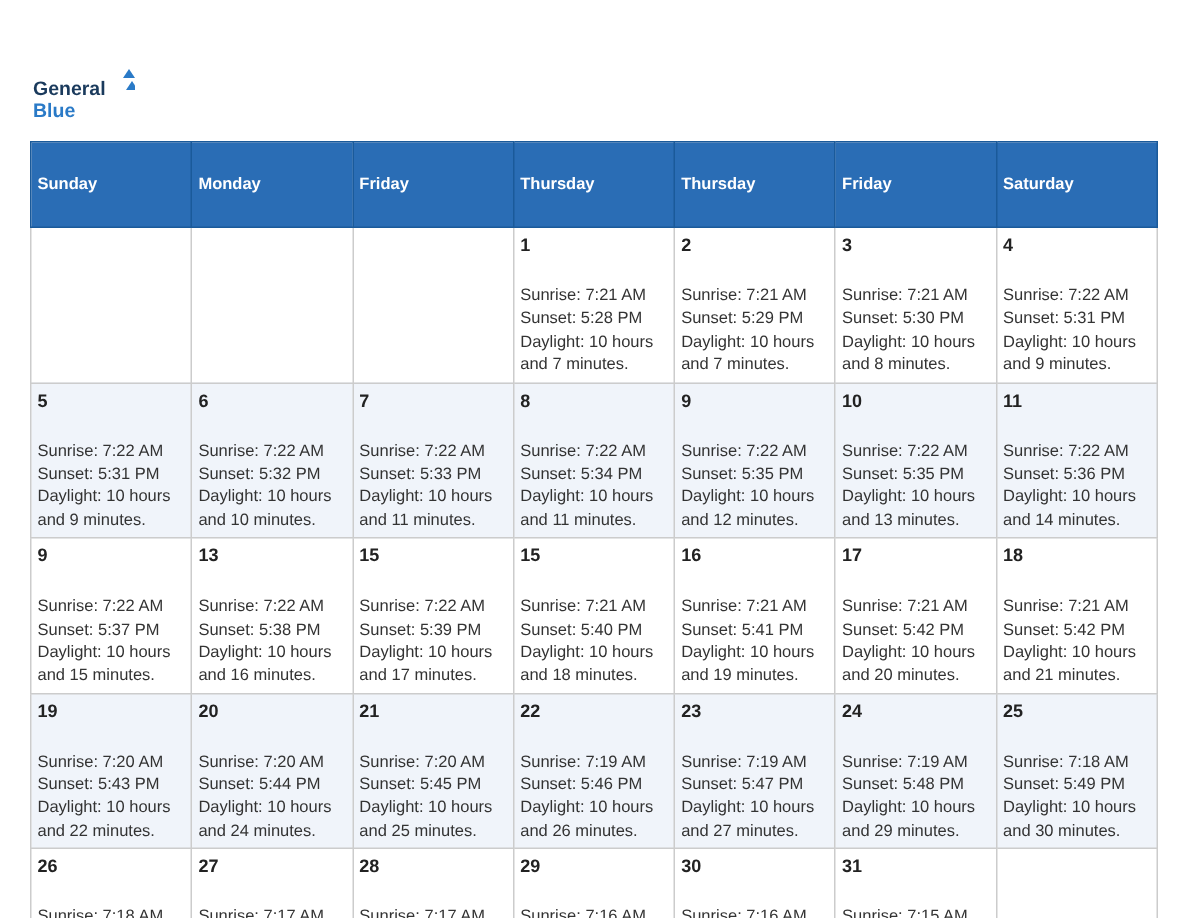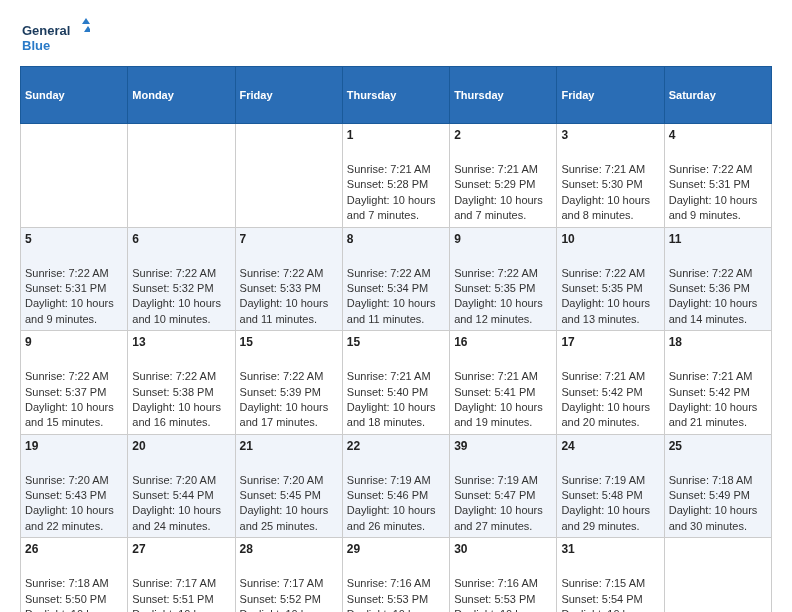--- a/index.html
+++ b/index.html
@@ -17,20 +17,21 @@
     .header {
       display: flex;
       justify-content: space-between;
       align-items: flex-start;
       margin-bottom: 10px;
     }
     .logo {
       display: flex;
       align-items: center;
       gap: 4px;
+      margin-top: 28px;
     }
     .title-block {
       text-align: right;
     }
     .cal-title {
       font-size: 30px;
       font-weight: bold;
       color: #1a1a1a;
     }
     .cal-subtitle {
@@ -267,21 +268,21 @@
 and 25 minutes.</div>
           </td>
           <td>
             <span class="day-num">22</span>
             <div class="day-info" style="white-space: pre-line;">Sunrise: 7:19 AM
 Sunset: 5:46 PM
 Daylight: 10 hours
 and 26 minutes.</div>
           </td>
           <td>
-            <span class="day-num">39</span>
+            <span class="day-num">23</span>
             <div class="day-info" style="white-space: pre-line;">Sunrise: 7:19 AM
 Sunset: 5:47 PM
 Daylight: 10 hours
 and 27 minutes.</div>
           </td>
           <td>
             <span class="day-num">24</span>
             <div class="day-info" style="white-space: pre-line;">Sunrise: 7:19 AM
 Sunset: 5:48 PM
 Daylight: 10 hours

